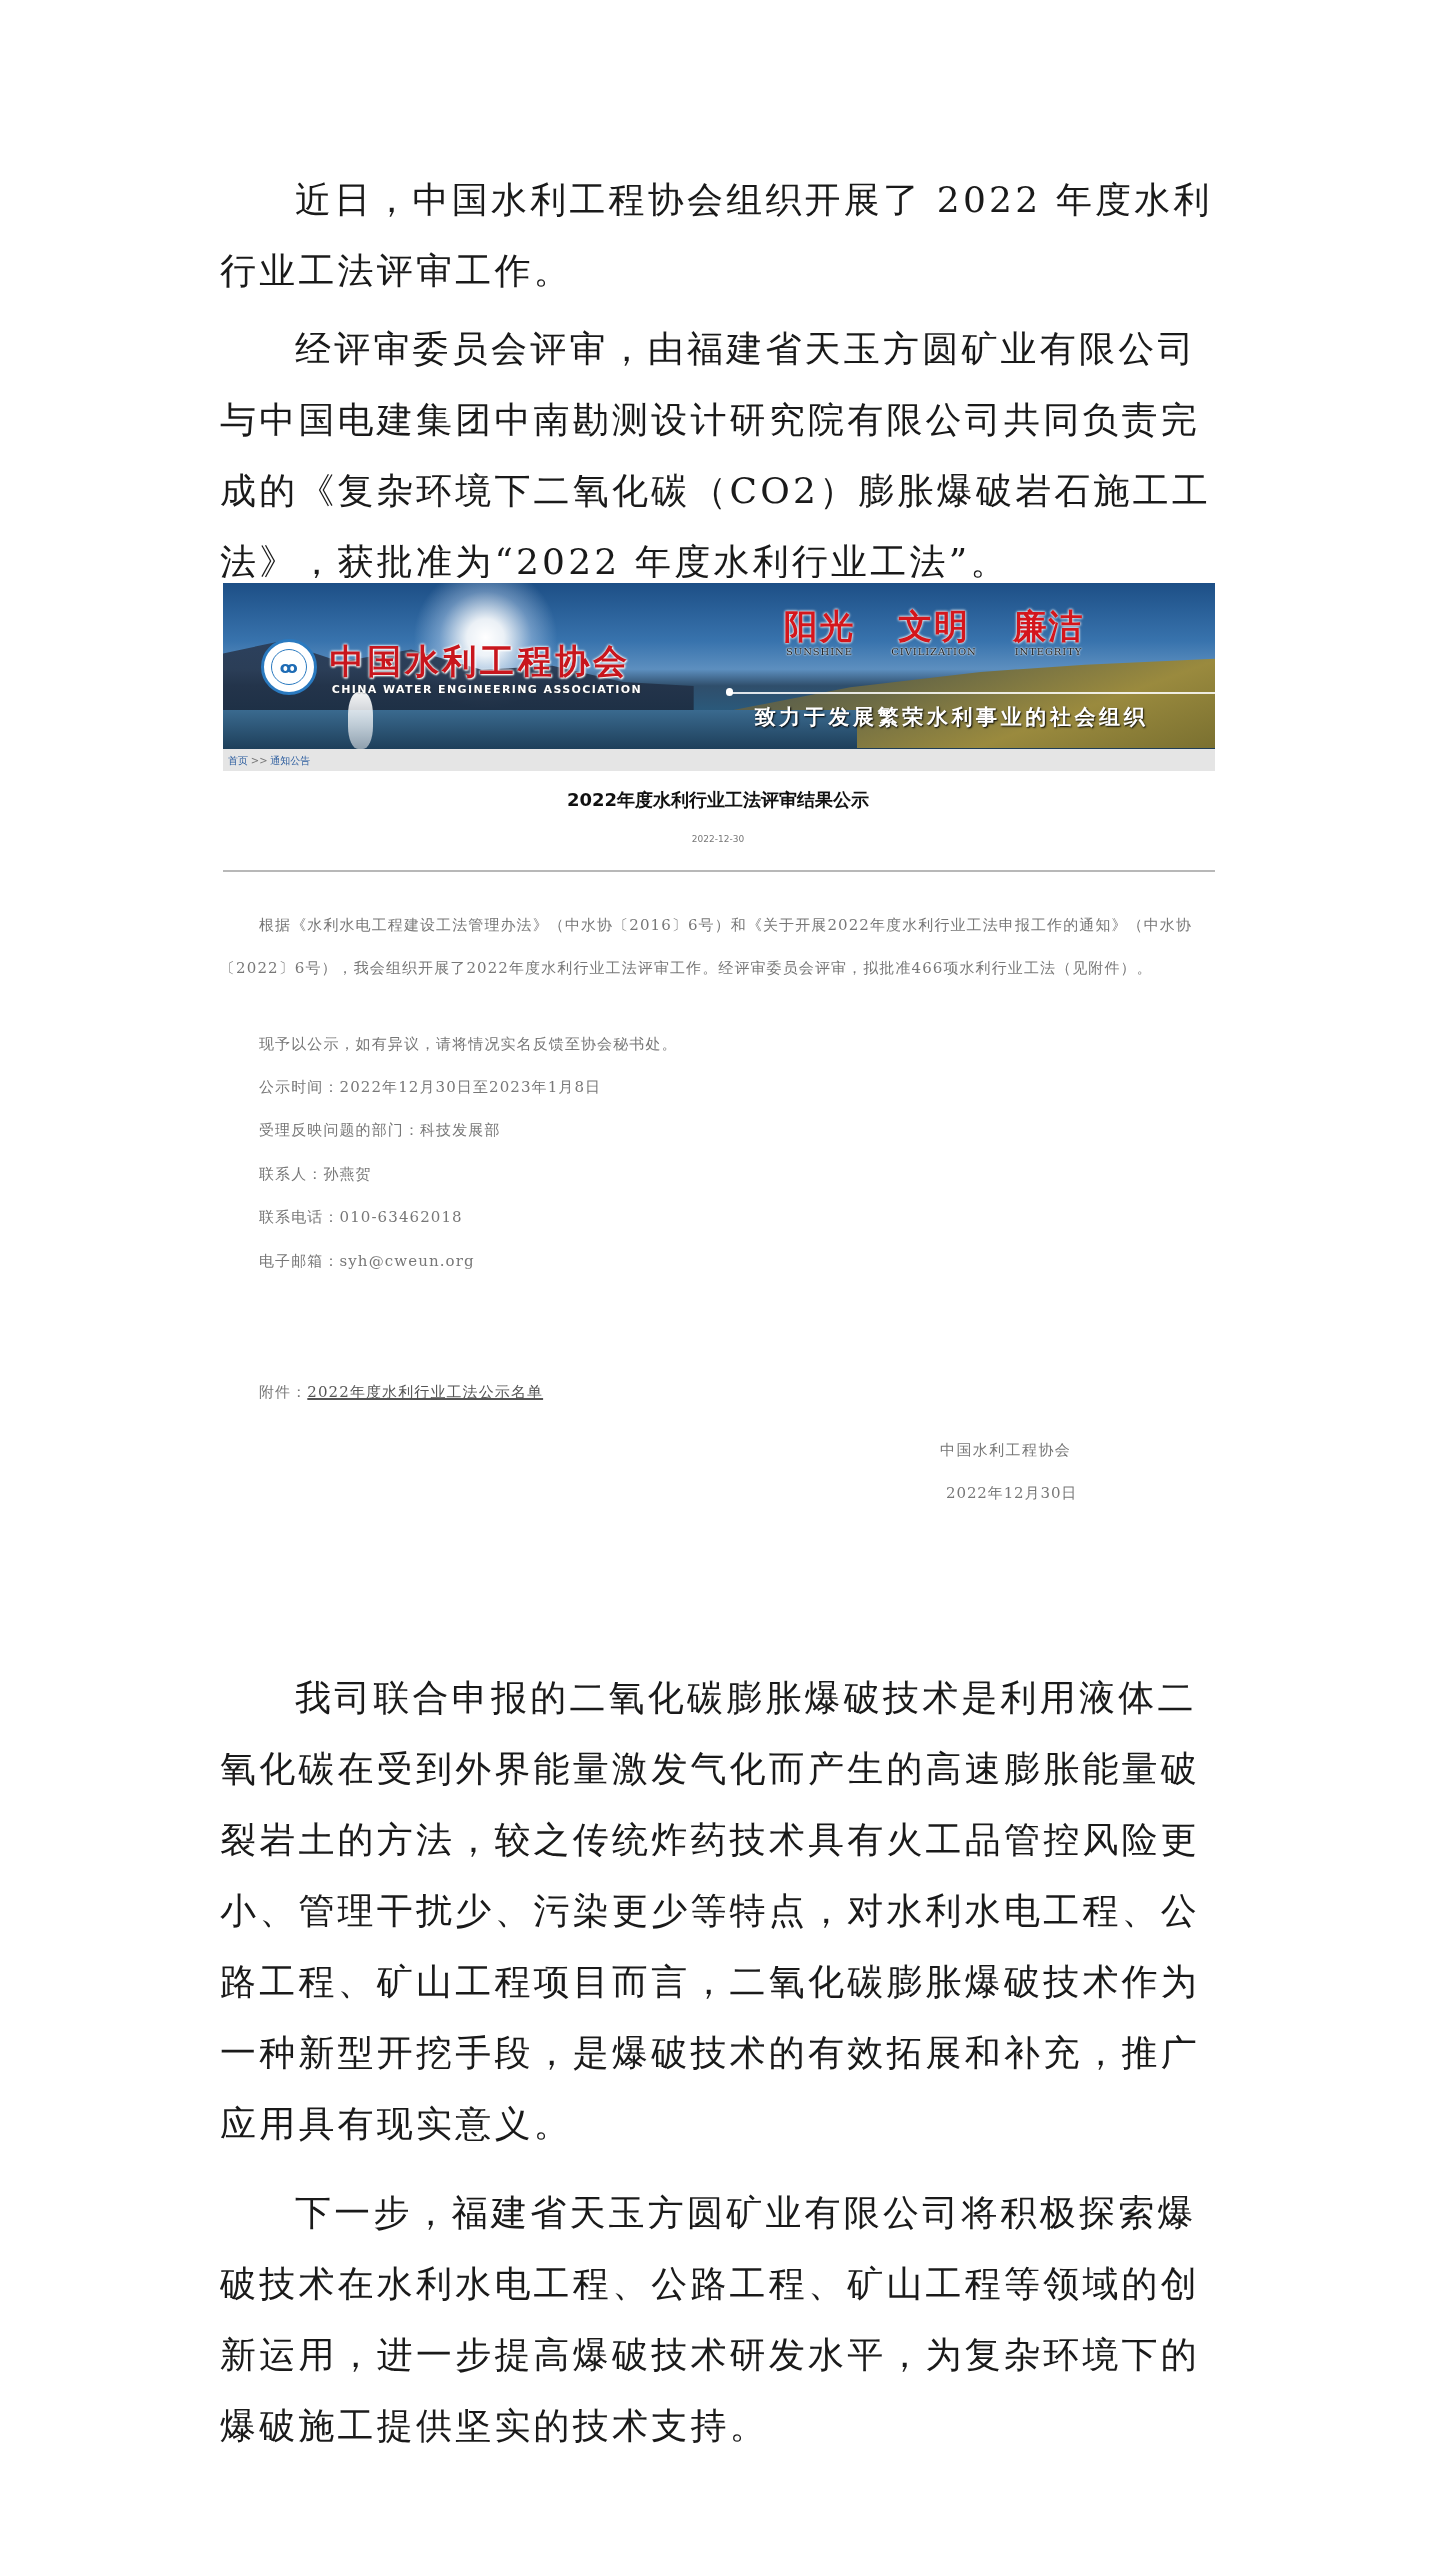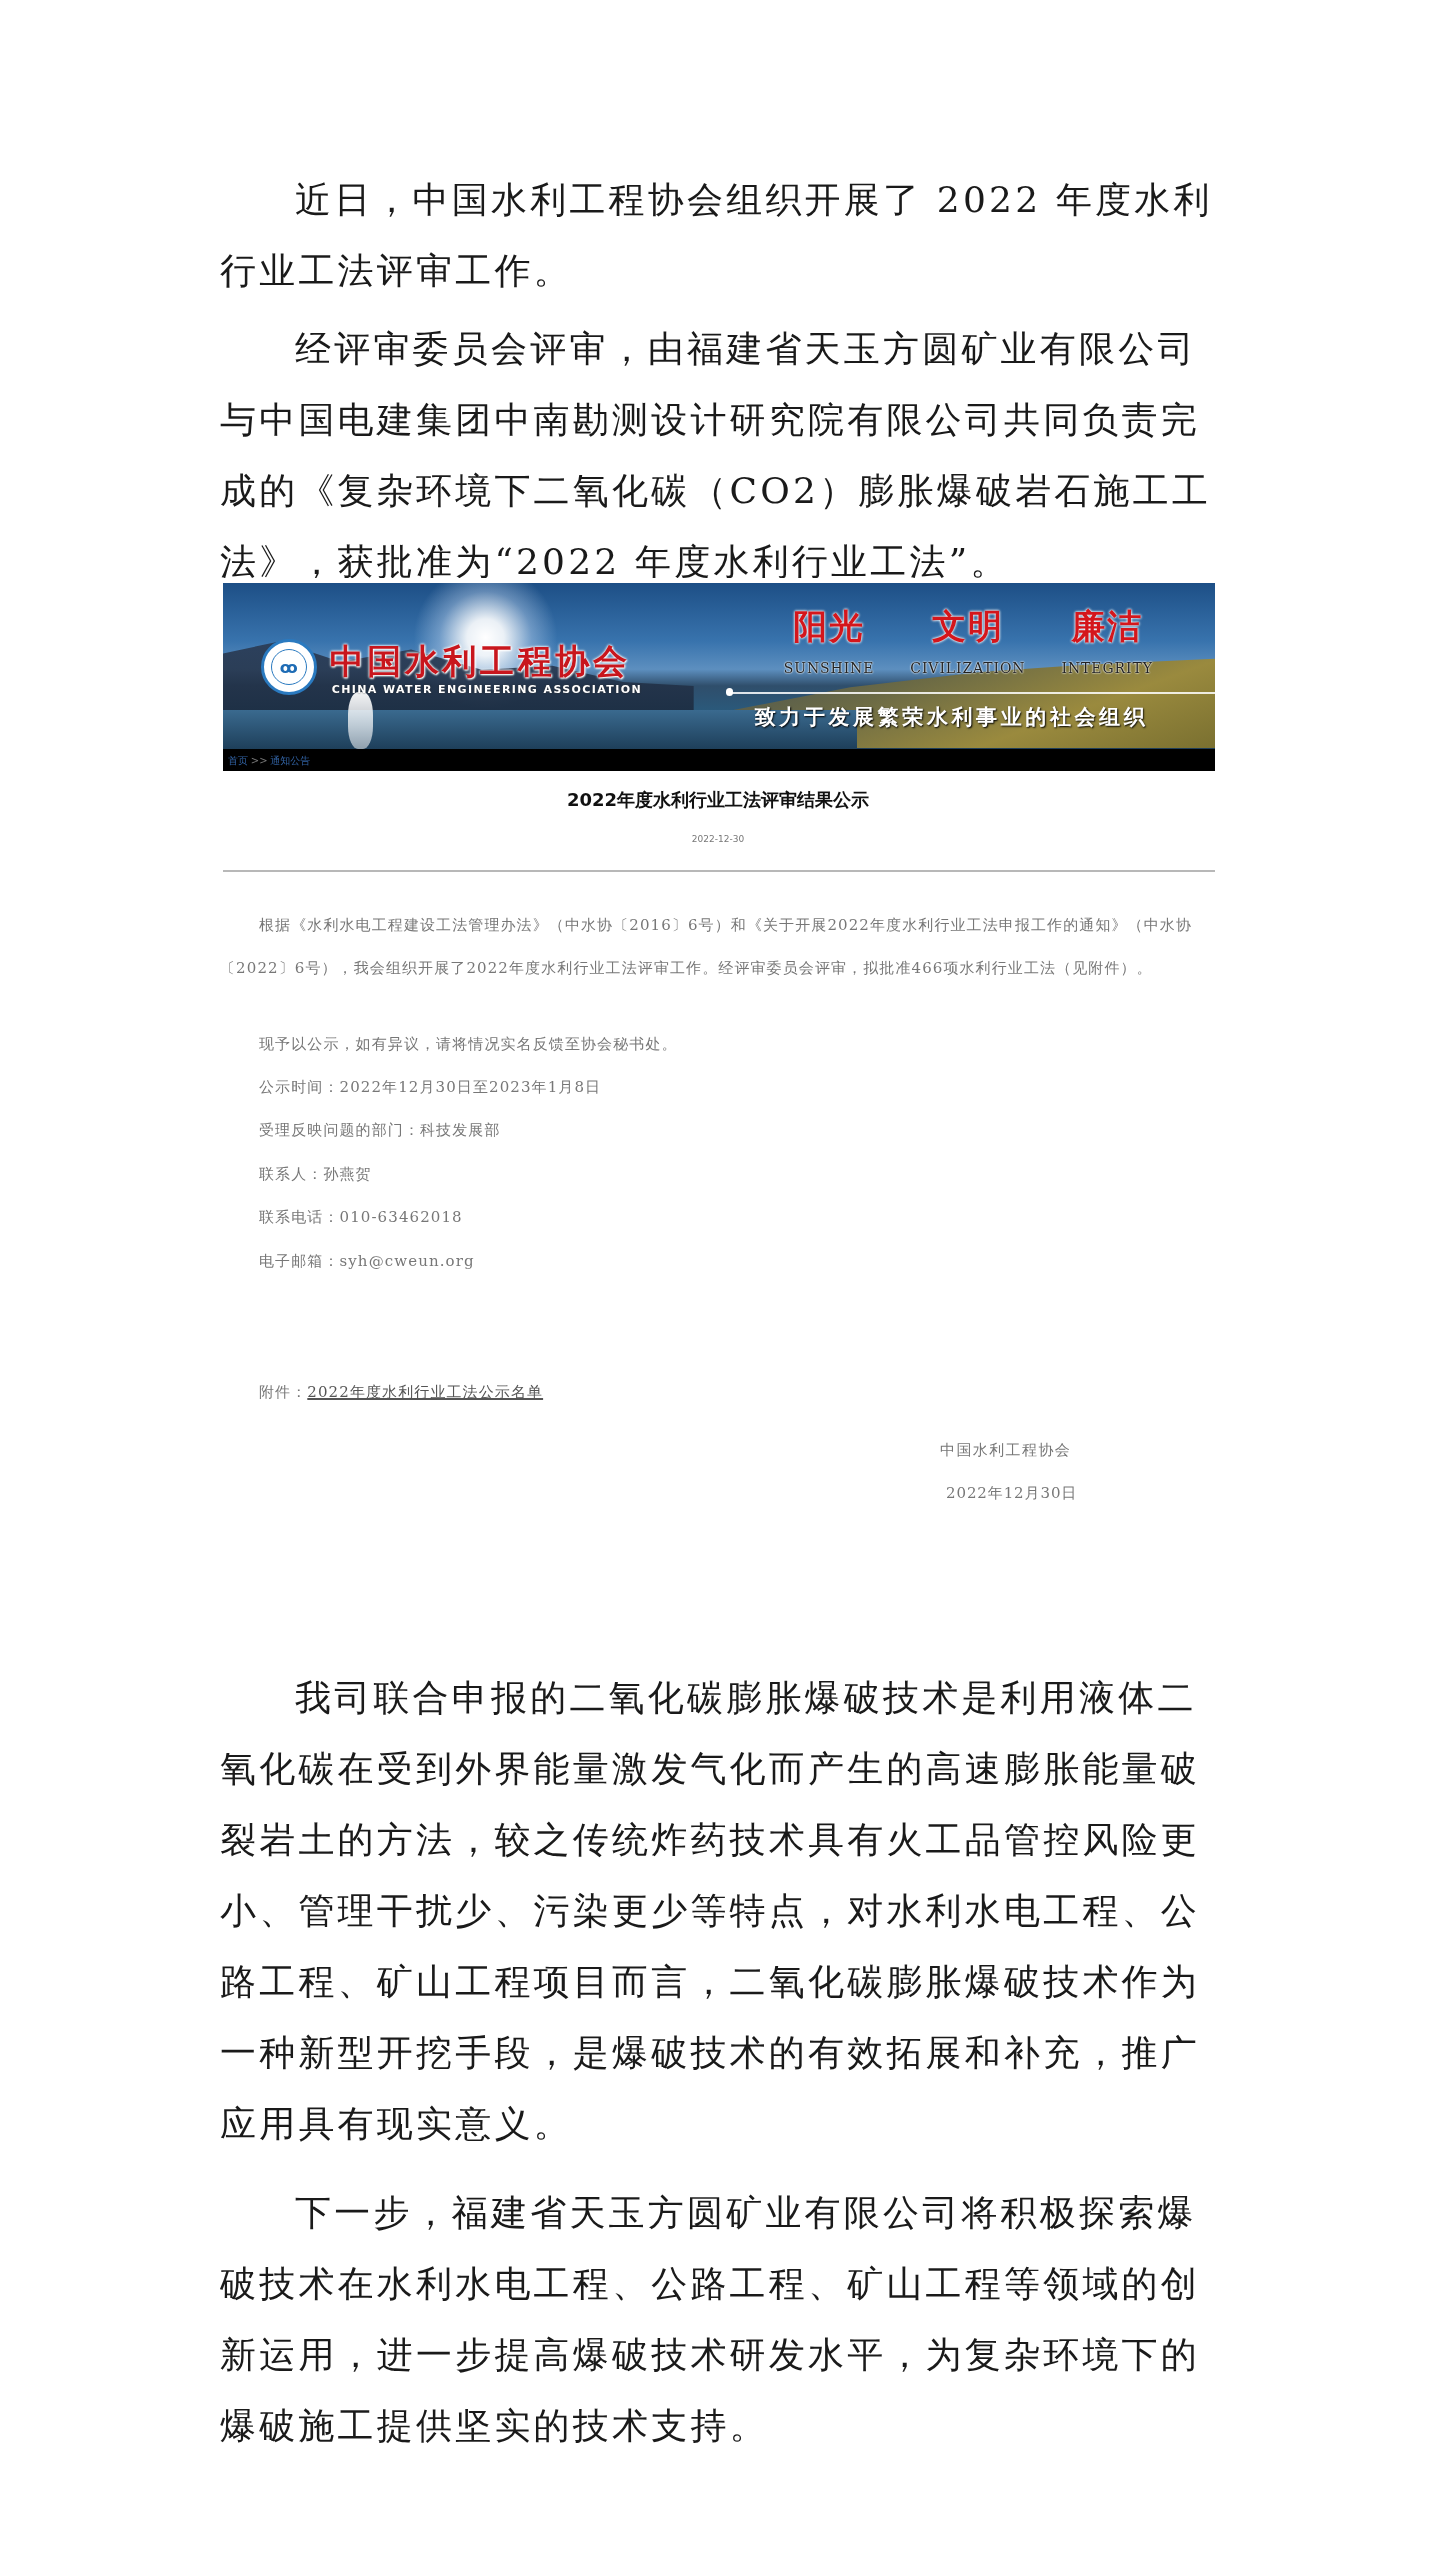--- a/index.html
+++ b/index.html
@@ -33,28 +33,28 @@
   .logo-inner { width: 36px; height: 36px; border-radius: 50%; border: 1.8px solid #2a7ac0; box-sizing: border-box;
                 display: flex; align-items: center; justify-content: center; color: #1e6cb5; font-weight: bold; font-size: 16.3px; font-family: "DejaVu Sans", sans-serif; }
   .org-cn { position: absolute; left: 107px; top: 56px; font-size: 34px; color: #c8161d; font-weight: bold; letter-spacing: 3.6px;
             text-shadow: 0 0 2.7px #fff, 0 0 2.7px #fff, 0.9px 0.9px 1.8px #fff; font-family: "DejaVu Serif", serif; }
   .org-en { position: absolute; left: 109px; top: 100px; font-size: 11px; color: #fff; letter-spacing: 1.4px; font-weight: bold;
             text-shadow: 0 0 1.8px #333; font-family: "DejaVu Sans", sans-serif; }
   .slogan-row { position: absolute; left: 561px; top: 22.6px; display: flex; gap: 36px; }
   .slogan { text-align: center; }
   .slogan-cn { font-size: 34px; color: #d4161c; font-weight: bold; letter-spacing: 1.8px; text-shadow: 0 0 2.7px #fff, 0 0 2.7px #fff;
                font-family: "DejaVu Sans", sans-serif; line-height: 40px; }
-  .slogan-en { font-size: 14px; color: #222; letter-spacing: 0.9px; margin-top: 14px; font-family: "DejaVu Serif", serif;
+  .slogan-en { font-size: 10px; color: #222; letter-spacing: 0.9px; margin-top: 0; font-family: "DejaVu Serif", serif;
                text-shadow: 0 0 1.8px #fff, 0 0 1.8px #fff; }
   .banner-line { position: absolute; left: 507px; top: 109px; width: 485px; height: 1.8px; background: rgba(255,255,255,.85); }
   .banner-dot { position: absolute; left: 503px; top: 105px; width: 7.2px; height: 7.2px; border-radius: 50%; background: #fff; }
   .tagline { position: absolute; left: 532px; top: 120px; font-size: 21px; color: #fff; font-weight: bold; letter-spacing: 3.6px;
              text-shadow: 0.9px 0.9px 1.8px #000; font-family: "DejaVu Sans", sans-serif; }
 
-  .crumbbar { position: absolute; left: 2.7px; top: 171px; width: 992px; height: 22px; background: #000000; }
+  .crumbbar { position: absolute; left: 2.7px; top: 171px; width: 992px; height: 22px; background: #e5e5e5; }
   .crumb { position: absolute; left: 5.4px; top: 4.5px; font-size: 10px; color: #3060a0; font-family: "DejaVu Sans", sans-serif; }
   .crumb span { cursor: pointer; }
   .crumb .sep { color: #777; margin: 0 2.7px; }
 
   .notice-title { position: absolute; left: 0; top: 210px; width: 996px; text-align: center; font-size: 18px; font-weight: bold; color: #111;
                   font-family: "DejaVu Sans", sans-serif; }
   .notice-date { position: absolute; left: 0; top: 256px; width: 996px; text-align: center; font-size: 9px; color: #777; font-family: "DejaVu Sans", sans-serif; }
   .notice-rule { position: absolute; left: 2.7px; top: 292px; width: 992px; height: 1.8px; background: #b8b8b8; }
 
   .nbody { position: absolute; left: 0; width: 996px; font-size: 15px; color: #777; letter-spacing: 1.1px; line-height: 22px; }

